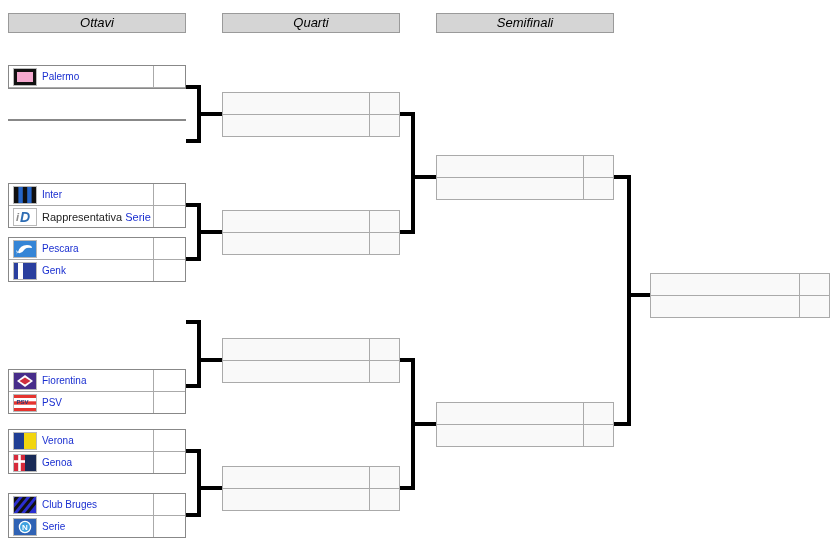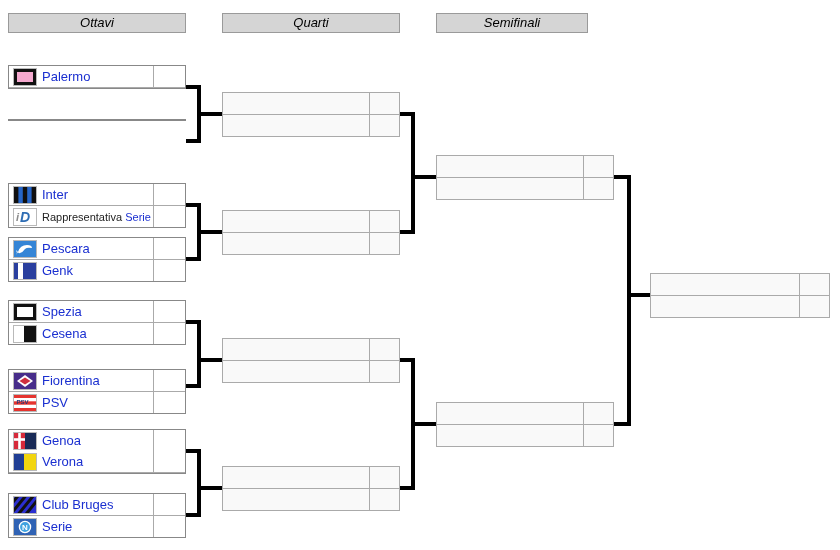--- a/index.html
+++ b/index.html
@@ -8,21 +8,21 @@
 
   .hdr{position:absolute;top:13px;height:20px;box-sizing:border-box;background:#d5d5d5;
        border:1px solid #9a9a9a;text-align:center;font-size:13px;color:#000;line-height:18px;font-style:italic;}
 
   .mbox{position:absolute;width:178px;box-sizing:border-box;background:#fff;border:1px solid #888;}
   .trow{display:flex;align-items:center;height:21px;}
   .trow.first{border-bottom:1px solid #aaa;}
   .flag{flex:0 0 22px;width:22px;height:16px;margin:0 4px 0 5px;line-height:0;
         box-shadow:0 0 0 1px #b9b9b9;}
   .flag svg{display:block;}
-  .tname{flex:1;font-size:13px;color:#1a2fd0;padding-left:2px;white-space:nowrap;overflow:hidden;
+  .tname{flex:1;font-size:10px;color:#1a2fd0;padding-left:2px;white-space:nowrap;overflow:hidden;
          text-decoration:none;cursor:pointer;}
   .score{flex:0 0 31px;align-self:stretch;border-left:1px solid #aaa;font-size:13px;color:#000;
          text-align:center;line-height:21px;}
   .small{font-size:11px;}
   .small .plain{color:#222;font-size:11px;}
   .small .slink{color:#1a2fd0;font-size:11px;cursor:pointer;}
 
   .later{background:#f9f9f9;border:1px solid #aaa;}
   .erow{display:flex;height:21px;}
   .erow.first{border-bottom:1px solid #aaa;}
@@ -31,21 +31,21 @@
 
   .ln{position:absolute;background:#000;}
 </style>
 </head>
 <body>
 
 <div class="stage">
 
   <div class="hdr" style="left:8px;width:178px;">Ottavi</div>
   <div class="hdr" style="left:222px;width:178px;">Quarti</div>
-  <div class="hdr" style="left:436px;width:152px;">Semifinali</div>
+  <div class="hdr" style="left:436px;width:178px;">Semifinali</div>
 
   <div class="mbox" style="left:8px;top:65px;">
     <div class="trow first">
       <span class="flag">
         <svg width="22" height="16" viewBox="0 0 22 16">
             <rect width="22" height="16" fill="#f5a9cf"></rect>
             <rect x="1.5" y="1.5" width="19" height="13" fill="none" stroke="#111" stroke-width="3"></rect>
           </svg>
       </span>
       <span class="tname">Palermo</span>
@@ -101,42 +101,20 @@
         <svg width="22" height="16" viewBox="0 0 22 16">
             <rect width="22" height="16" fill="#2a3f9e"></rect>
             <rect x="4" width="5" height="16" fill="#fff"></rect>
           </svg>
       </span>
       <span class="tname">Genk</span>
       <span class="score"></span>
     </div>
   </div>
 
-  <div class="mbox" style="left:8px;top:300px;">
-    <div class="trow first">
-      <span class="flag">
-        <svg width="22" height="16" viewBox="0 0 22 16">
-            <rect width="22" height="16" fill="#fff"></rect>
-            <rect x="1.5" y="1.5" width="19" height="13" fill="none" stroke="#111" stroke-width="3"></rect>
-          </svg>
-      </span>
-      <span class="tname">Spezia</span>
-      <span class="score"></span>
-    </div>
-    <div class="trow">
-      <span class="flag">
-        <svg width="22" height="16" viewBox="0 0 22 16">
-            <rect width="22" height="16" fill="#fff"></rect>
-            <rect x="10" width="12" height="16" fill="#111"></rect>
-          </svg>
-      </span>
-      <span class="tname">Cesena</span>
-      <span class="score"></span>
-    </div>
-  </div>
 
   <div class="mbox" style="left:8px;top:369px;">
     <div class="trow first">
       <span class="flag">
         <svg width="22" height="16" viewBox="0 0 22 16">
             <rect width="22" height="16" fill="#472d8a"></rect>
             <polygon points="11,2 19,8 11,14 3,8" fill="#fff"></polygon>
             <polygon points="11,4.5 16.5,8 11,11.5 5.5,8" fill="#cf2e3e"></polygon>
           </svg>
       </span>
@@ -151,42 +129,42 @@
             <rect y="9.7" width="22" height="3.3" fill="#fff"></rect>
             <text x="2.5" y="9.3" font-size="6" font-weight="bold" fill="#283a7a">PSV</text>
           </svg>
       </span>
       <span class="tname">PSV</span>
       <span class="score"></span>
     </div>
   </div>
 
   <div class="mbox" style="left:8px;top:429px;">
+    <div class="trow first">
+      <span class="flag">
+        <svg width="22" height="16" viewBox="0 0 22 16">
+            <rect width="10" height="16" fill="#203e94"></rect>
+            <rect x="10" width="12" height="16" fill="#f2d50f"></rect>
+          </svg>
+      </span>
+      <span class="tname">Verona</span>
+      <span class="score"></span>
+    </div>
     <div class="trow">
       <span class="flag">
         <svg width="22" height="16" viewBox="0 0 22 16">
             <rect width="11" height="16" fill="#d6293a"></rect>
             <rect x="4.2" width="2.6" height="16" fill="#fff"></rect>
             <rect y="5.2" width="11" height="2.6" fill="#fff"></rect>
             <rect x="11" width="11" height="16" fill="#192a56"></rect>
           </svg>
       </span>
       <span class="tname">Genoa</span>
       <span class="score"></span>
     </div>
-    <div class="trow first">
-      <span class="flag">
-        <svg width="22" height="16" viewBox="0 0 22 16">
-            <rect width="10" height="16" fill="#203e94"></rect>
-            <rect x="10" width="12" height="16" fill="#f2d50f"></rect>
-          </svg>
-      </span>
-      <span class="tname">Verona</span>
-      <span class="score"></span>
-    </div>
   </div>
 
   <div class="mbox" style="left:8px;top:493px;">
     <div class="trow first">
       <span class="flag">
         <svg width="22" height="16" viewBox="0 0 22 16">
             <rect width="22" height="16" fill="#2b2fd0"></rect>
             <path d="M-4 18 L14 -4 M2 20 L20 -2 M8 22 L26 0 M-10 16 L8 -6" stroke="#111" stroke-width="3"></path>
           </svg>
       </span>

